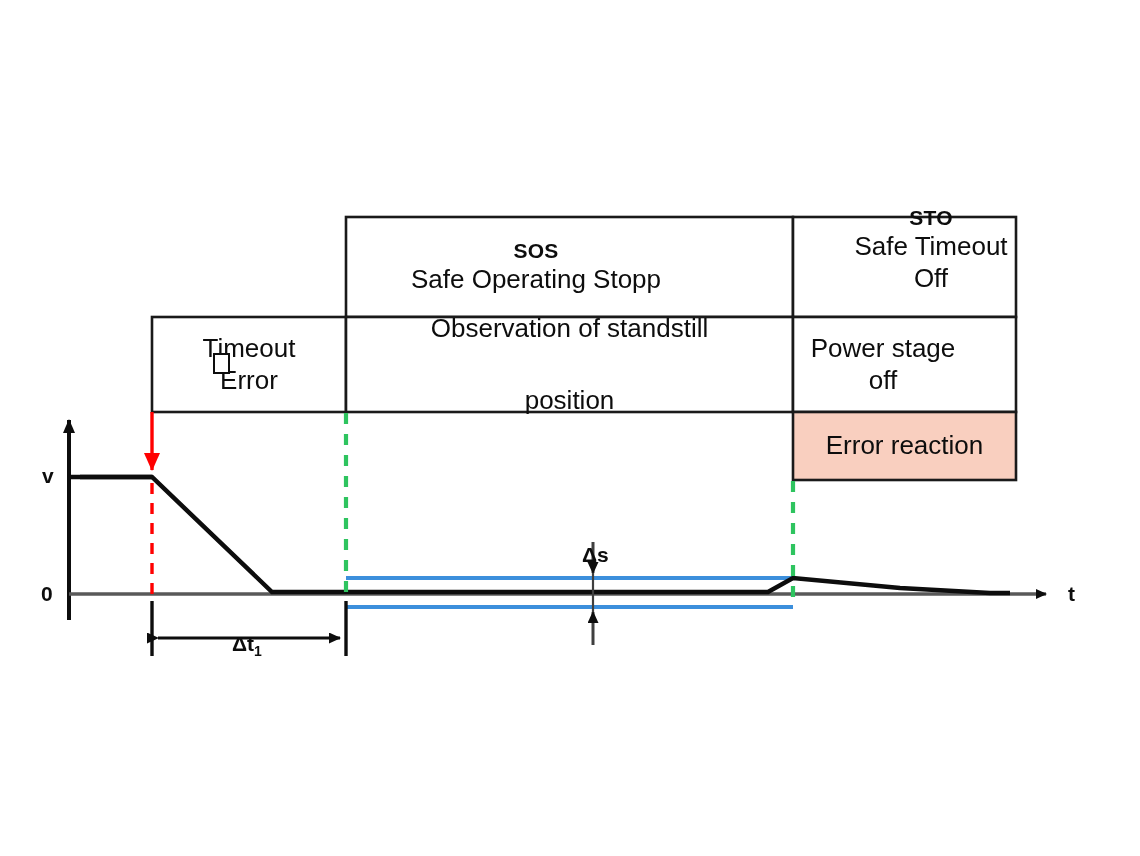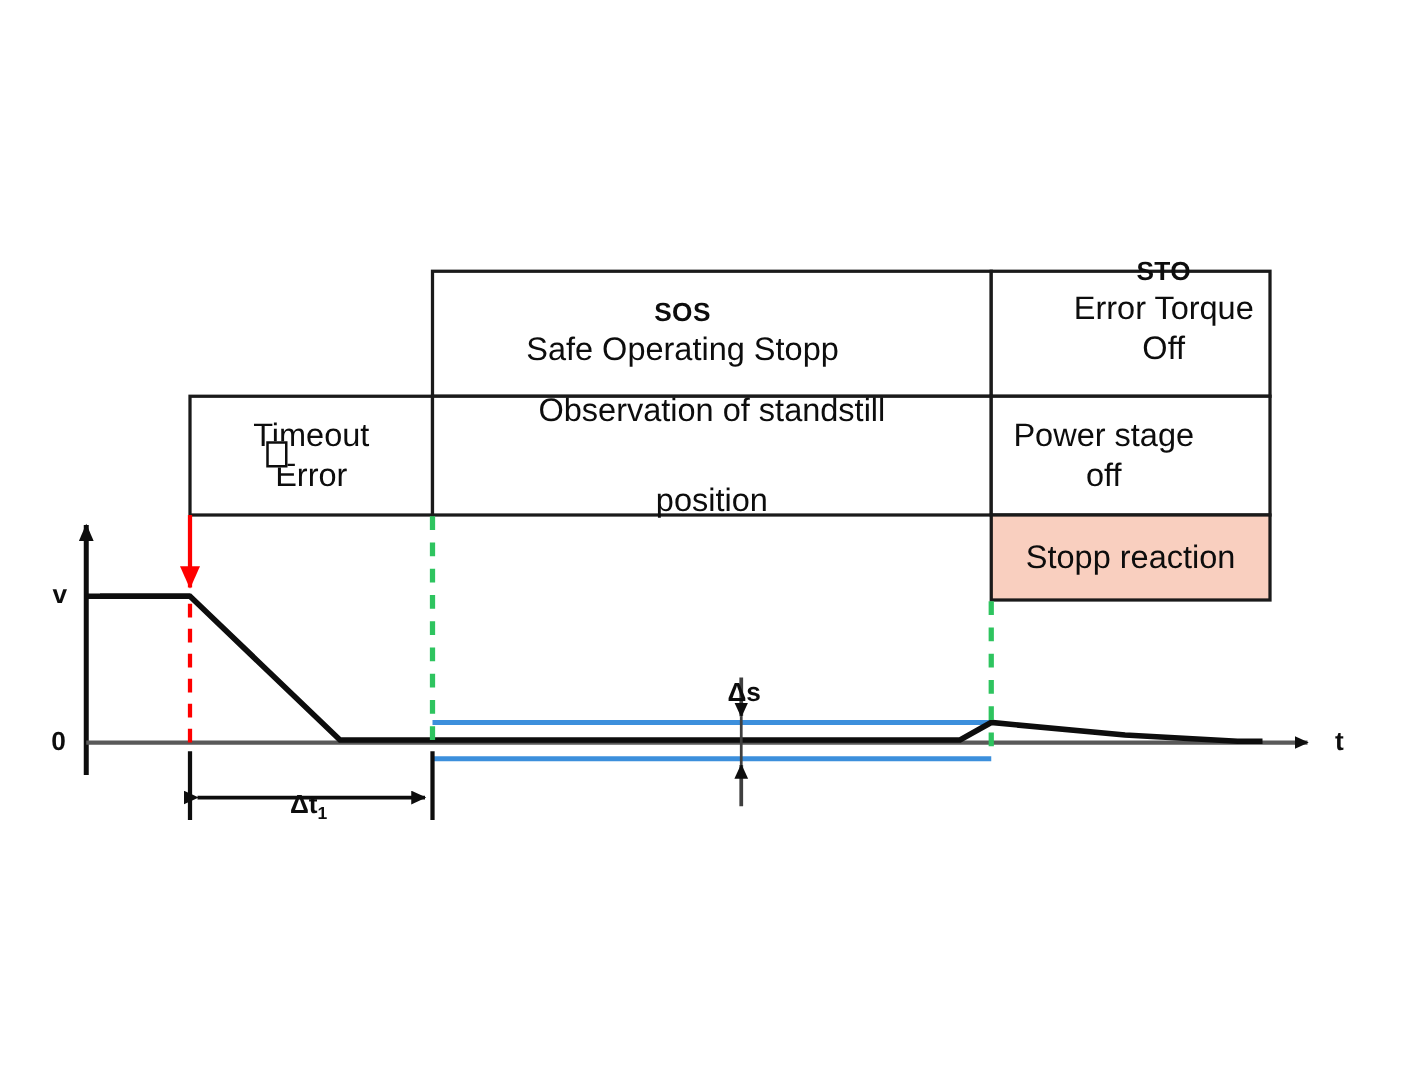--- a/index.html
+++ b/index.html
@@ -149,28 +149,28 @@
       <line x1="158" y1="638" x2="340" y2="638" stroke="#0d0d0d" stroke-width="3" marker-start="url(#arrow-dim)" marker-end="url(#arrow-dim)"></line>
     </g>
 
     <g>
       <line x1="593" y1="542" x2="593" y2="573" stroke="#3f3f3f" stroke-width="3" marker-end="url(#arrow-dim)"></line>
       <line x1="593" y1="645" x2="593" y2="612" stroke="#3f3f3f" stroke-width="3" marker-end="url(#arrow-dim)"></line>
       <line x1="593" y1="573" x2="593" y2="612" stroke="#3f3f3f" stroke-width="2.2"></line>
     </g>
   </svg>
 
-  <div class="cell-text" style="left:344px; top:217px; width:404px; height:100px;">
+  <div class="cell-text" style="left:334px; top:217px; width:404px; height:100px;">
     <div class="cell-title">SOS</div>
     <div class="cell-sub">Safe Operating Stopp</div>
   </div>
 
   <div class="cell-text" style="left:793px; top:200px; width:182px; height:100px;padding-left:47px;">
     <div class="cell-title">STO</div>
-    <div class="cell-sub">Error Torque Off</div>
+    <div class="cell-sub">Safe Timeout Off</div>
   </div>
 
   <div class="cell-text" style="left:152px; top:317px; width:194px; height:95px;">
     <div class="cell-sub">Timeout</div>
     <div class="cell-sub tofu-wrap">
       <span class="tofu"></span>
       <span>Error</span>
     </div>
   </div>
 
@@ -178,21 +178,21 @@
     <div class="cell-sub">Observation of standstill</div>
     <div class="cell-sub">position</div>
   </div>
 
   <div class="cell-text" style="left:793px; top:317px; width:180px; height:95px;">
     <div class="cell-sub">Power stage</div>
     <div class="cell-sub">off</div>
   </div>
 
   <div class="cell-text" style="left:793px; top:412px; width:223px; height:68px;">
-    <div class="cell-sub">Stopp reaction</div>
+    <div class="cell-sub">Error reaction</div>
   </div>
 
   <div class="axis-label" style="left:42px; top:464px;">v</div>
   <div class="axis-label" style="left:41px; top:582px;">0</div>
   <div class="axis-label" style="left:1068px; top:582px;">t</div>
 
   <div class="dim-label" style="left:232px; top:632px;"><span>Δt</span><sub>1</sub></div>
 
   <div class="dim-label" style="left:543px; top:543px;margin-left:39px;">Δs</div>
 

